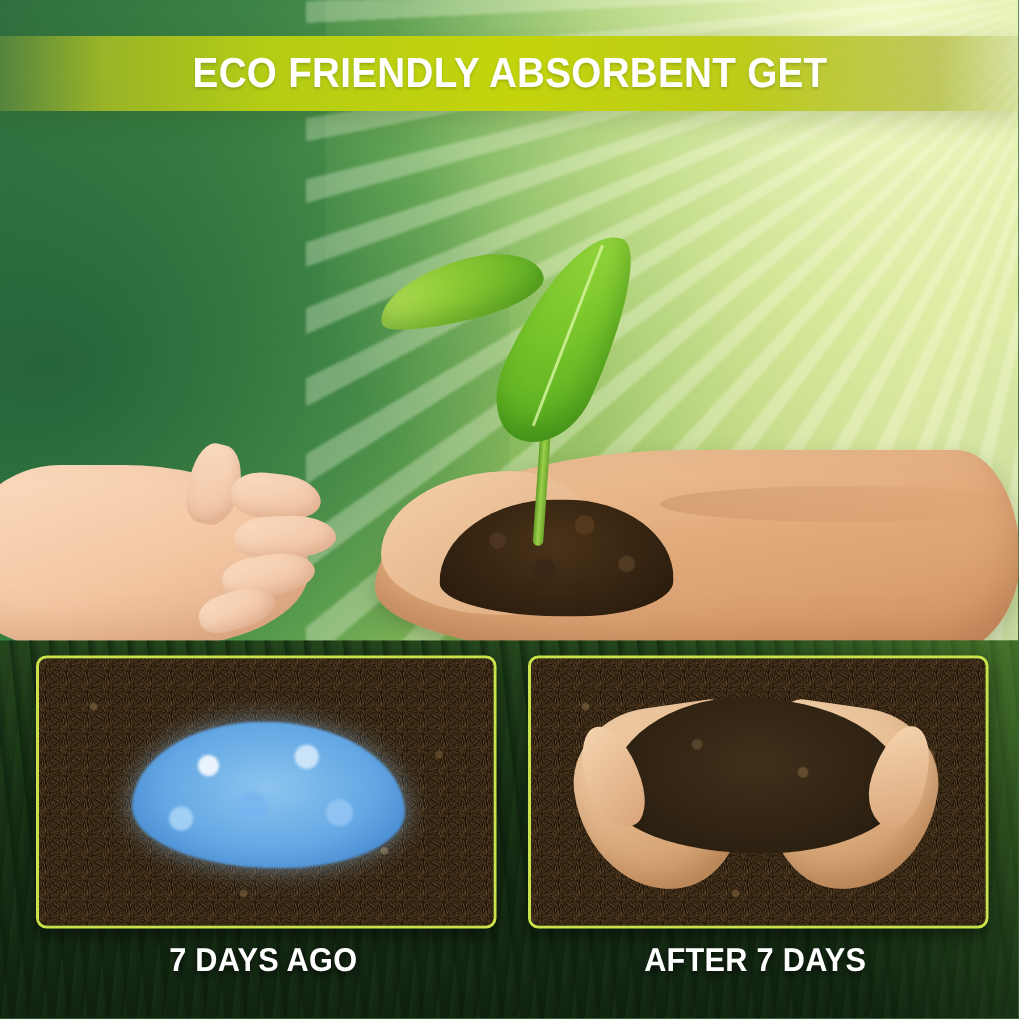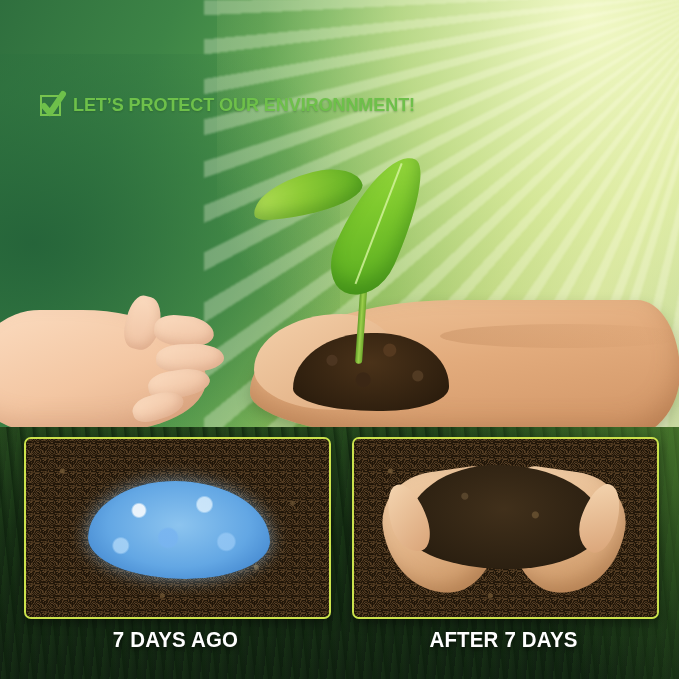--- a/index.html
+++ b/index.html
@@ -373,31 +373,26 @@
   <div class="hand-baby">
     <div class="finger f1"></div>
     <div class="finger f2"></div>
     <div class="finger f3"></div>
     <div class="finger f4"></div>
     <div class="finger f5"></div>
   </div>
 
   <div class="grass-strip"></div>
 
+  <div class="banner">
+    <div class="banner-title">ECO FRIENDLY ABSORBENT GET</div>
+  </div>
 
   <div class="bullets">
 
-    <div class="bullet-row">
-      <span class="checkbox">
-        <svg width="28" height="30" viewBox="0 0 28 30" aria-hidden="true">
-          <path d="M5 16 L11 23 L24 4" fill="none" stroke="#6ec04a" stroke-width="6" stroke-linecap="round" stroke-linejoin="round"></path>
-        </svg>
-      </span>
-      <span class="bullet-label">LET’S PROTECT OUR ENVIRONNMENT!</span>
-    </div>
 
 
 
   </div>
 
   <div class="panel panel-left">
     <div class="soil-bed"></div>
     <div class="gel-blob"></div>
   </div>
 

